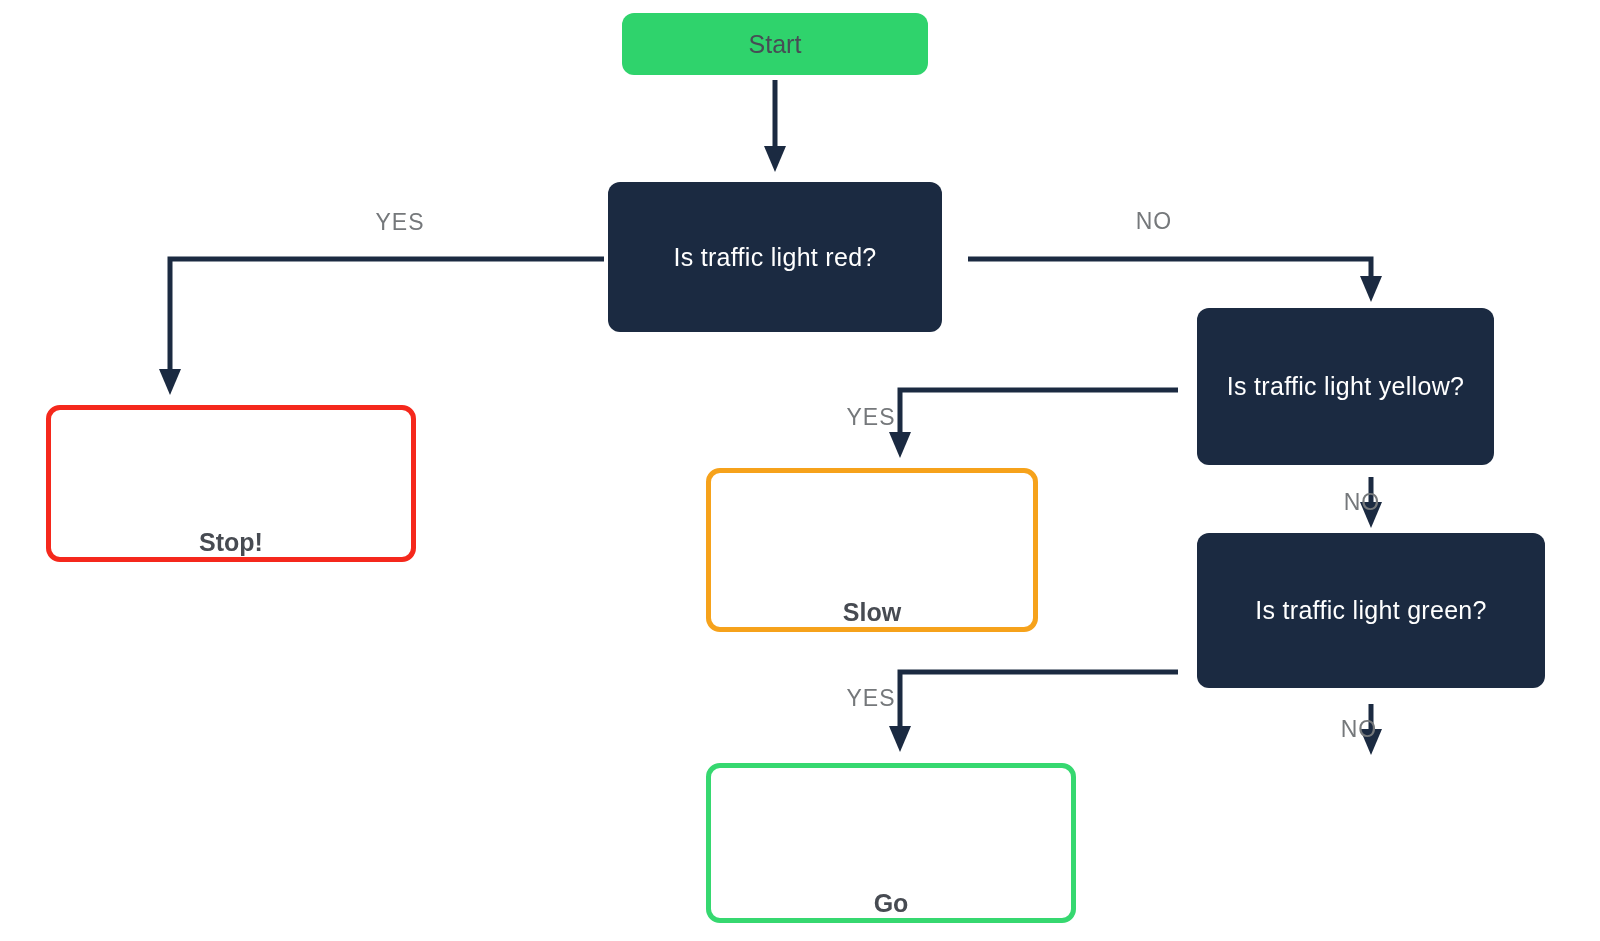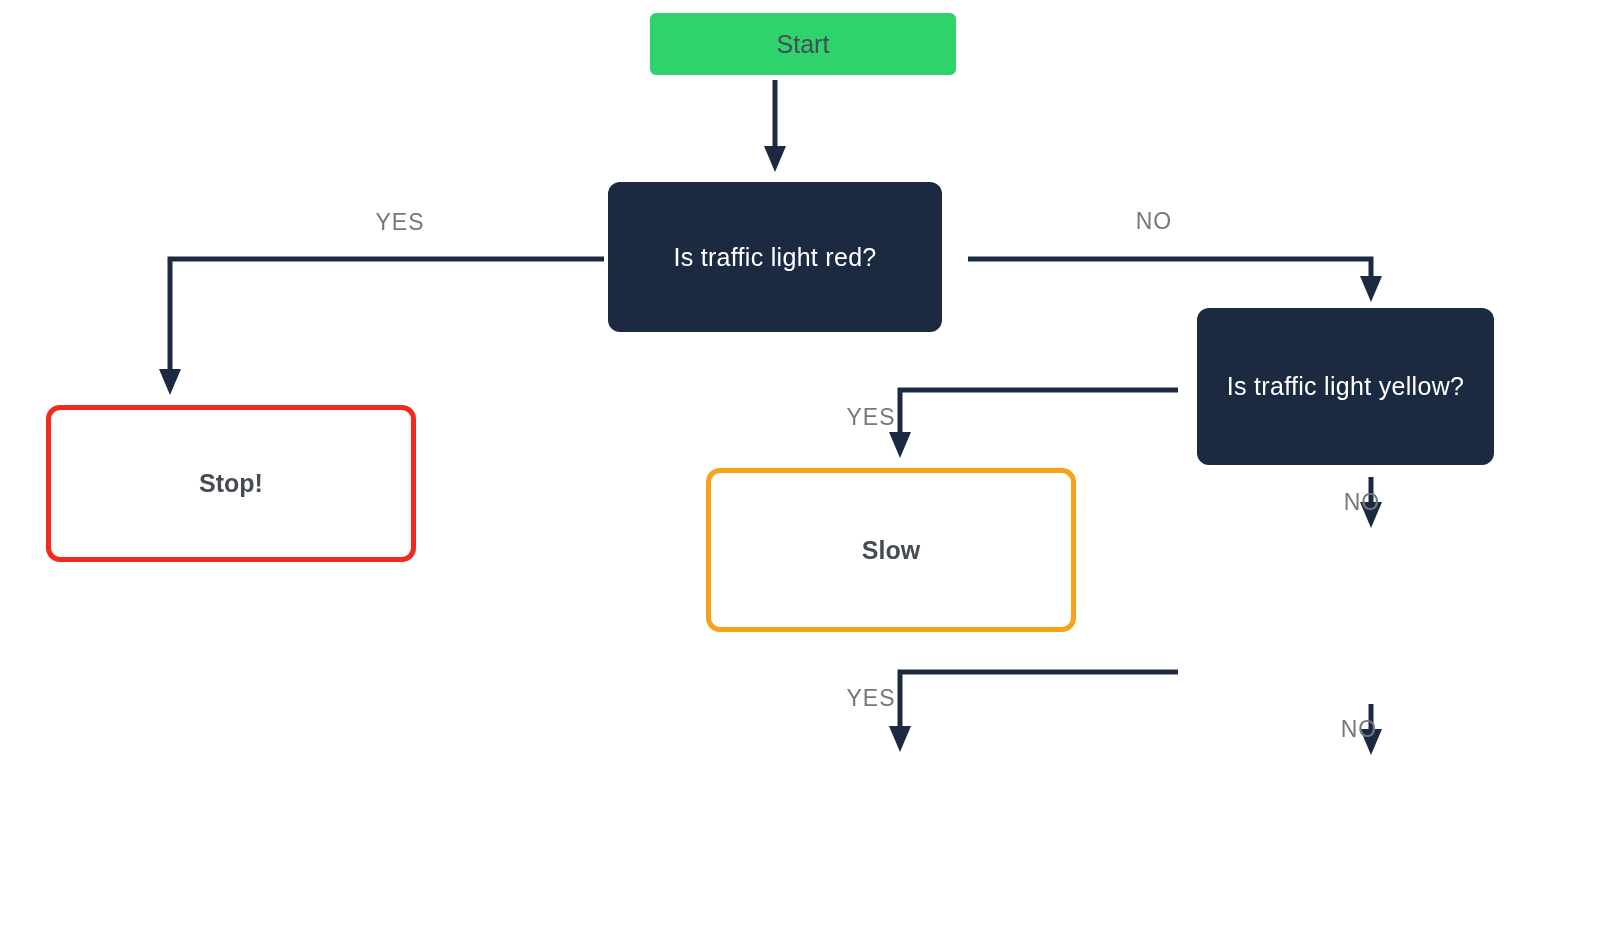--- a/index.html
+++ b/index.html
@@ -45,44 +45,44 @@
     font-size: 25px;
     letter-spacing: 0.3px;
   }
   .leaf {
     background: #ffffff;
     border: 5px solid #7f1d1d;
     border-radius: 14px;
     font-size: 25px;
     font-weight: bold;
     color: var(--leaf-text, #474b52);
+    align-items: flex-end;
   }
   .start-node {
     background: var(--start-fill, #2fd36c);
     color: var(--start-text, #474d55);
-    border-radius: 6px;
+    border-radius: 12px;
     font-size: 25px;
-    margin-left: 28px;
   }
   .edge-label {
     position: absolute;
     transform: translate(-50%, -50%);
     font-size: 23px;
     color: var(--edge-label, #75787b);
     letter-spacing: 1px;
     white-space: nowrap;
     margin-left: 29px;
   }
   
   #node-start   { left: 622px;  top: 13px;  width: 306px; height: 62px; }
   #node-q-red   { left: 608px;  top: 182px; width: 334px; height: 150px; justify-content: center; }
   #node-q-yellow{ left: 1197px; top: 308px; width: 297px; height: 157px; }
   #node-q-green { left: 1197px; top: 533px; width: 348px; height: 155px; }
   #node-stop    { left: 46px;   top: 405px; width: 370px; height: 157px; border-color: var(--stop-border, #f5281c); }
-  #node-slow    { left: 706px;  top: 468px; width: 370px; height: 164px; border-color: var(--slow-border, #f6a21b); }
+  #node-slow    { left: 706px;  top: 468px; width: 332px; height: 164px; border-color: var(--slow-border, #f6a21b); }
   #node-go      { left: 706px;  top: 763px; width: 370px; height: 160px; border-color: var(--go-border, #36d870); }
   #node-invalid { left: 1186px; top: 760px; width: 372px; height: 162px; border-color: var(--invalid-border, #55585b); }
   
   #lbl-red-yes     { left: 371px;  top: 222px; }
   #lbl-red-no      { left: 1125px; top: 221px; }
   #lbl-yellow-yes  { left: 842px;  top: 417px; }
   #lbl-yellow-no   { left: 1333px; top: 502px; }
   #lbl-green-yes   { left: 842px;  top: 698px; }
   #lbl-green-no    { left: 1330px; top: 729px; }
 </style>
@@ -120,29 +120,35 @@
   </div>
 
   <div class="node decision" id="node-q-red">
     <span>Is traffic light red?</span>
   </div>
 
   <div class="node decision" id="node-q-yellow">
     <span>Is traffic light yellow?</span>
   </div>
 
+  <div class="node decision" id="node-q-green">
+    <span>Is traffic light green?</span>
+  </div>
 
   <div class="node leaf" id="node-stop">
     <span>Stop!</span>
   </div>
 
   <div class="node leaf" id="node-slow">
     <span>Slow</span>
   </div>
 
+  <div class="node leaf" id="node-go">
+    <span>Go</span>
+  </div>
 
 
   <span class="edge-label" id="lbl-red-yes">YES</span>
   <span class="edge-label" id="lbl-red-no">NO</span>
   <span class="edge-label" id="lbl-yellow-yes">YES</span>
   <span class="edge-label" id="lbl-yellow-no">NO</span>
   <span class="edge-label" id="lbl-green-yes">YES</span>
   <span class="edge-label" id="lbl-green-no">NO</span>
 
 </div>

